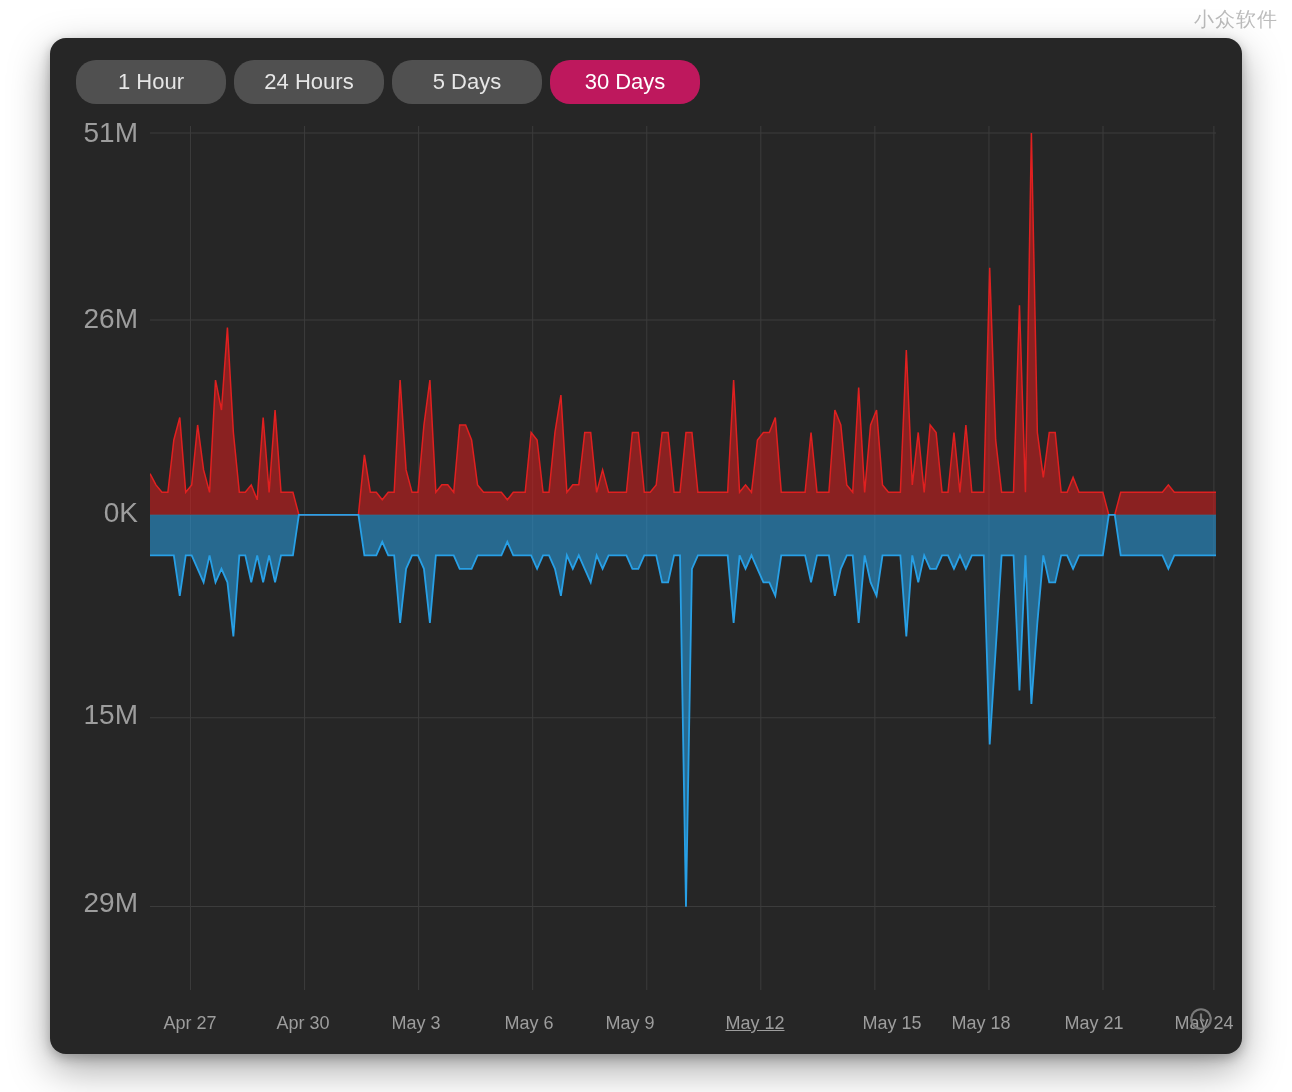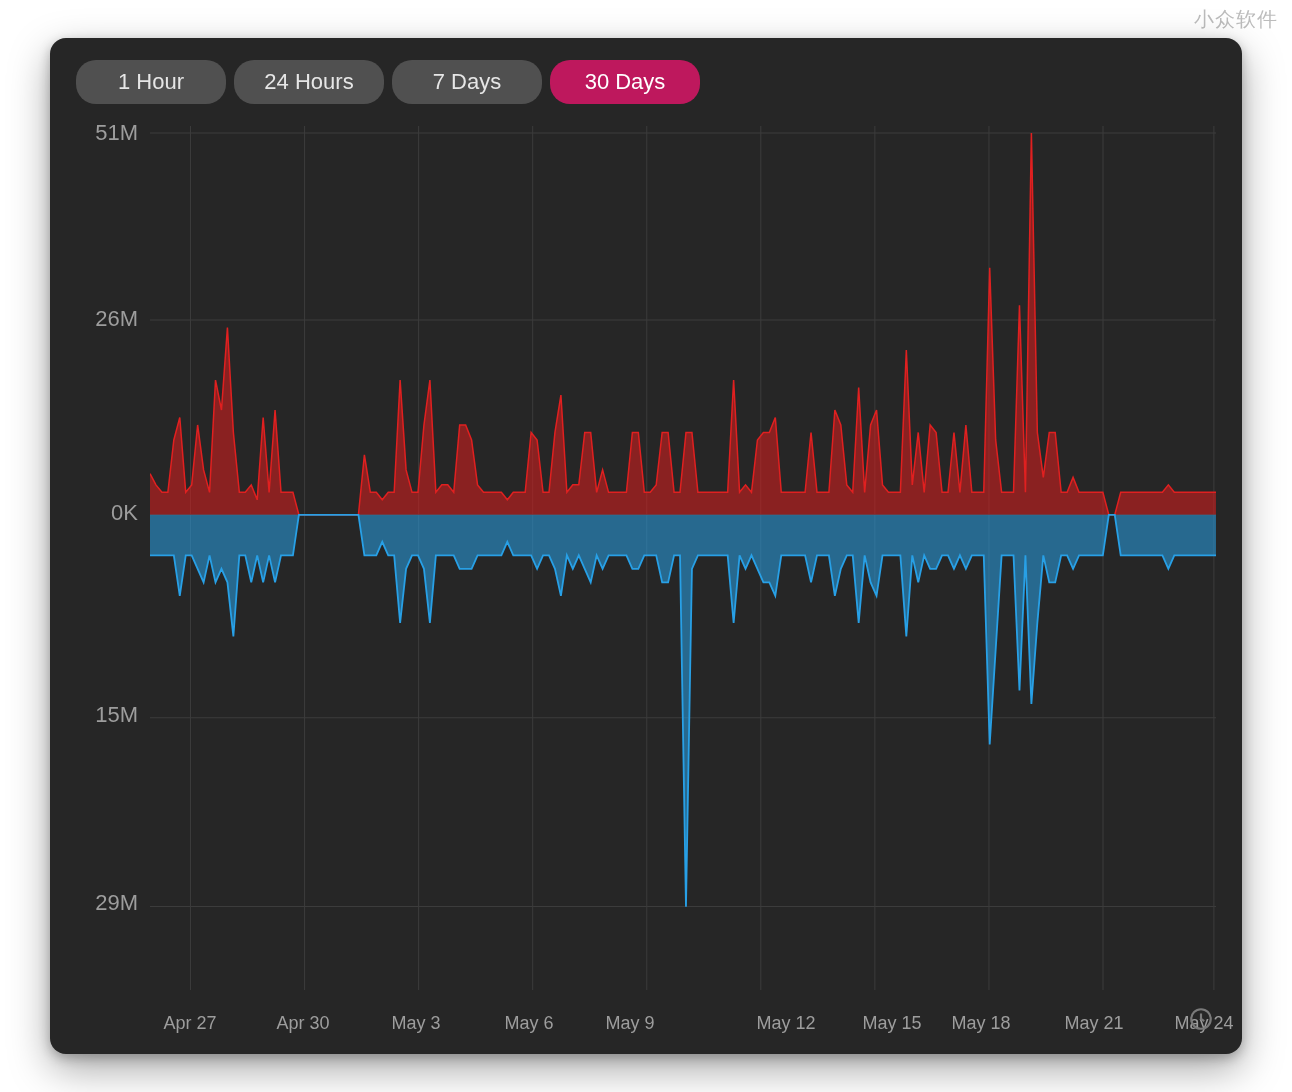--- a/index.html
+++ b/index.html
@@ -59,21 +59,21 @@
   .chart-wrap {
     flex: 1;
     position: relative;
   }
   .ytick {
     position: absolute;
     left: 0;
     width: 62px;
     text-align: right;
     color: #9d9d9d;
-    font-size: 22px;
+    font-size: 28px;
     transform: translateY(-50%);
   }
   .xtick {
     position: absolute;
     bottom: 0;
     color: #9d9d9d;
     font-size: 18px;
     transform: translateX(-50%);
     white-space: nowrap;
   }
@@ -103,21 +103,21 @@
 </head>
 <body>
 
 <div class="watermark">小众软件</div>
 
 <div class="panel">
 
   <div class="tabbar">
     <button class="tab">1 Hour</button>
     <button class="tab">24 Hours</button>
-    <button class="tab">7 Days</button>
+    <button class="tab">5 Days</button>
     <button class="tab active">30 Days</button>
   </div>
 
   <div class="chart-wrap">
     <div class="plot">
       <svg id="plot-svg" viewBox="0 0 1066 860" preserveAspectRatio="none">
           <line x1="0" y1="7" x2="1066" y2="7" class="gridline"></line>
           <line x1="0" y1="193" x2="1066" y2="193" class="gridline"></line>
           <line x1="0" y1="387" x2="1066" y2="387" class="baseline"></line>
           <line x1="0" y1="589" x2="1066" y2="589" class="gridline"></line>
@@ -143,21 +143,21 @@
     <div class="ytick" style="top:201px;">26M</div>
     <div class="ytick" style="top:395px;">0K</div>
     <div class="ytick" style="top:597px;">15M</div>
     <div class="ytick" style="top:785px;">29M</div>
 
     <div class="xtick" style="left:114px;">Apr 27</div>
     <div class="xtick" style="left:227px;">Apr 30</div>
     <div class="xtick" style="left:340px;">May 3</div>
     <div class="xtick" style="left:453px;">May 6</div>
     <div class="xtick" style="left:554px;">May 9</div>
-    <div class="xtick" style="left:710px;">May 12</div>
+    <div class="xtick" style="left:679px;text-decoration:underline;">May 12</div>
     <div class="xtick" style="left:816px;">May 15</div>
     <div class="xtick" style="left:905px;margin-top:40px;">May 18</div>
     <div class="xtick" style="left:1018px;">May 21</div>
     <div class="xtick" style="left:1128px;">May 24</div>
 
     <span class="clock-icon">
       <svg viewBox="0 0 24 24" fill="none" stroke="currentColor" stroke-width="2">
         <circle cx="12" cy="12" r="9"></circle>
           <path d="M12 7v5l3 2"></path>
       </svg>

